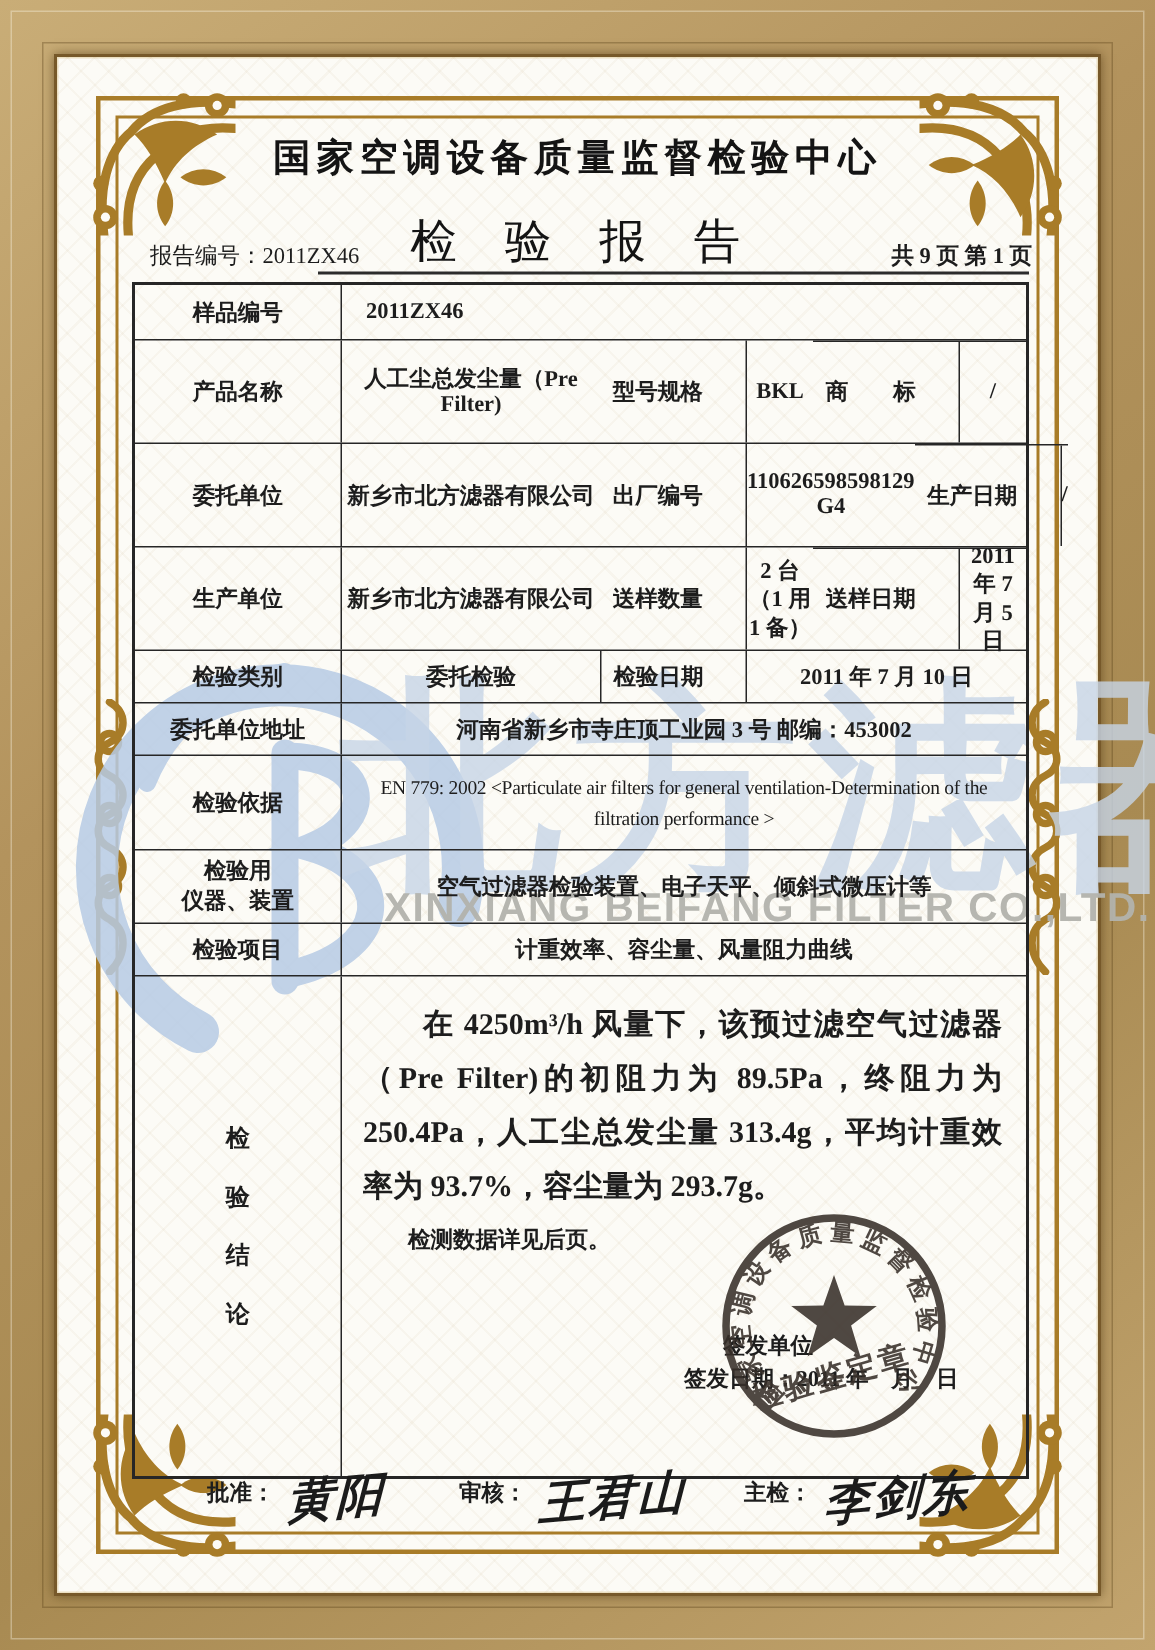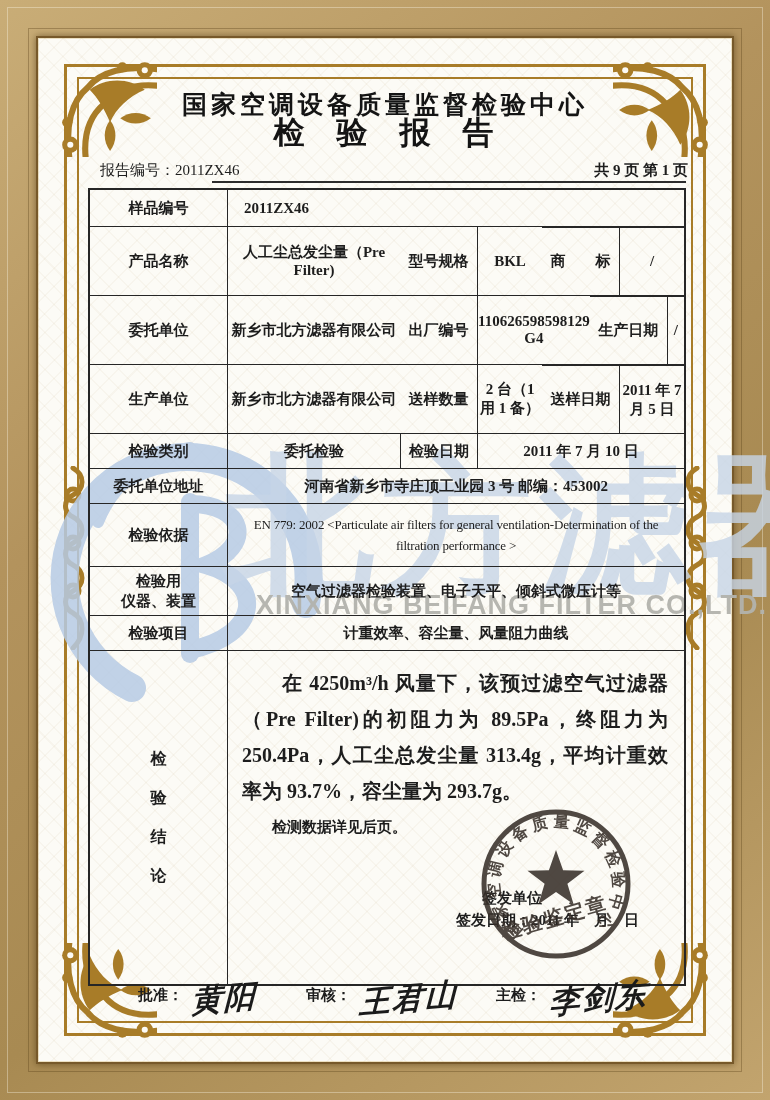--- a/index.html
+++ b/index.html
@@ -37,35 +37,35 @@
     font-size:150px;line-height:1.05;font-weight:700;color:#c7d5e7;letter-spacing:8px;opacity:.8;
   }
   .wm-en{
     position:absolute;left:256px;top:590px;z-index:2;white-space:nowrap;
     font-family:"Liberation Sans","DejaVu Sans",sans-serif;
     font-size:27px;font-weight:600;color:#b3b3ad;letter-spacing:1px;opacity:.95;
   }
 
   .content{position:absolute;inset:0;z-index:3;color:#1d1d1d;}
   .org-title{position:absolute;left:0;right:0;top:88px;text-align:center;font-size:25px;font-weight:700;letter-spacing:4px;color:#141414;}
-  .report-title{position:absolute;left:0;right:0;top:112px;text-align:center;font-size:31px;font-weight:700;letter-spacing:32px;padding-left:29px;color:#141414;}
+  .report-title{position:absolute;left:0;right:0;top:140px;text-align:center;font-size:31px;font-weight:400;letter-spacing:32px;padding-left:29px;color:#141414;}
   .report-meta{position:absolute;left:100px;top:161px;font-size:15px;font-weight:400;}
   .page-info{position:absolute;right:82px;top:161px;font-size:15px;font-weight:700;}
   .meta-underline{position:absolute;left:212px;top:181px;width:474px;height:2px;background:#2c2c2c;}
 
   .tbl{position:absolute;left:88px;top:188px;width:594px;border:2px solid #262626;font-size:15px;font-weight:600;}
   .row{display:flex;border-top:1.5px solid #262626;}
   .row.first{border-top:none;}
   .h36{height:36px}.h68{height:68px}.h34{height:34px}.h62{height:62px}.h48{height:48px}.h333{height:333px}
   .c{display:flex;align-items:center;justify-content:center;text-align:center;border-left:1.5px solid #262626;box-sizing:border-box;}
   .c.nb{border-left:none;}
   .w-lbl{width:137px;flex:0 0 137px;}
   .w-mid{width:173px;flex:0 0 173px;}
   .w-rlbl{width:77px;flex:0 0 77px;}
-  .w-rval{flex:1;}
+  .w-rval{flex:1;margin-left:20px;}
   .w-span{flex:1;}
   .leftal{justify-content:flex-start;padding-left:16px;text-align:left;}
   .subcol{display:flex;flex:1;}
   .subrow{display:flex;flex:1;border-top:1.5px solid #262626;}
   .subrow.first{border-top:none;}
   .two-line{flex-direction:column;line-height:20px;}
   .basis-val{font-family:"Liberation Serif",serif;font-size:13px;font-weight:500;line-height:21px;padding:0 10px;letter-spacing:-0.2px;}
   .concl-label{flex-direction:column;gap:18px;font-size:16px;}
   .concl-body{position:relative;flex:1;display:block;text-align:left;}
   .concl-p{margin:0;padding:14px 16px 0 14px;text-indent:2em;line-height:36px;font-size:20px;text-align:justify;}

